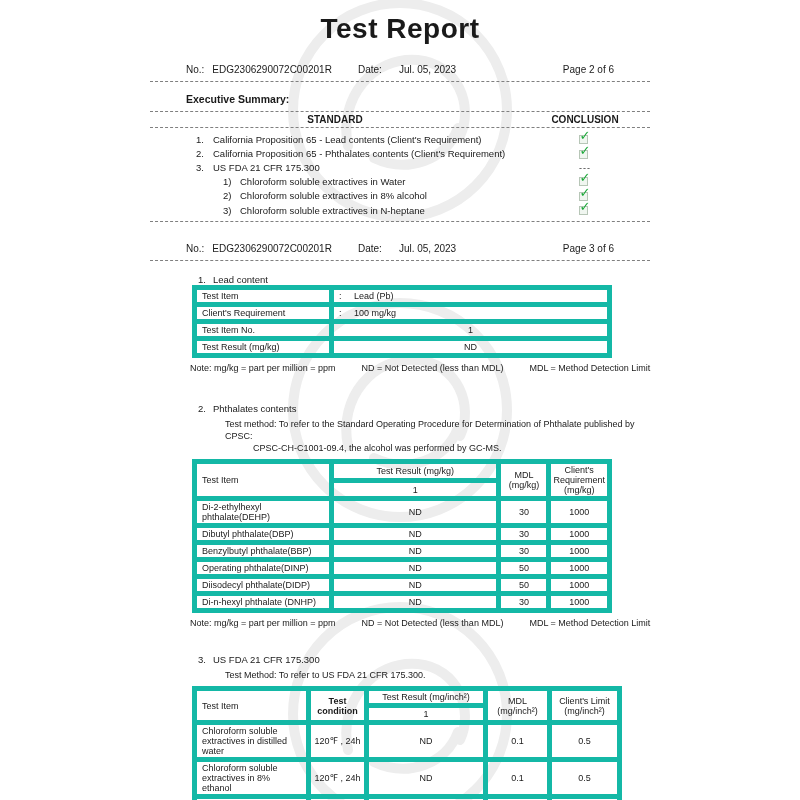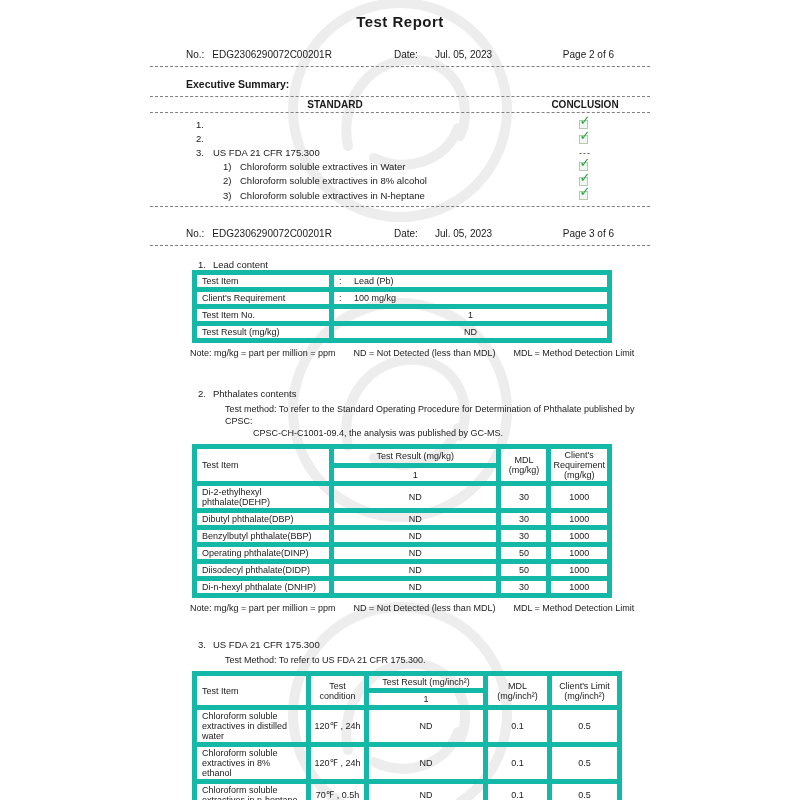--- a/index.html
+++ b/index.html
@@ -11,26 +11,26 @@
   }
 
   
   .watermark-layer { position: absolute; inset: 0; z-index: 0; pointer-events: none; }
   .wm { position: absolute; left: 278px; width: 244px; height: 244px; }
   .wm1 { top: -12px; } .wm2 { top: 288px; } .wm3 { top: 592px; }
 
   .content { position: relative; z-index: 1; }
 
   
-  .doc-title { padding-top: 13px; text-align: center; font-size: 15px; font-weight: bold; letter-spacing: .5px; }
+  .doc-title { padding-top: 13px; text-align: center; font-size: 28px; font-weight: bold; letter-spacing: .5px; }
   .rule-block { margin: 0 150px; }
   .hdr1 { margin-top: 16px; }
   .hdr2 { margin-top: 18px; }
   .hdr-row { display: flex; align-items: baseline; font-size: 10px; padding: 3px 36px 6px 36px; border-bottom: 1px dashed #808080; }
-  .hdr-no { width: 208px; }
+  .hdr-no { width: 172px; }
   .hdr-no-val { margin-left: 8px; }
   .hdr-date { flex: 1; }
   .hdr-date-val { margin-left: 17px; }
 
   
   .exec-heading { font-size: 10.5px; font-weight: bold; margin: 11px 0 6px 186px; }
   .exec-header-row { display: flex; border-top: 1px dashed #808080; border-bottom: 1px dashed #808080; padding: 2px 0; font-size: 10px; font-weight: bold; }
   .exec-std-col { flex: 1; text-align: center; }
   .exec-conc-col { width: 130px; text-align: center; }
   #exec-rows { padding: 4px 0 2px 0; }
@@ -66,29 +66,29 @@
 
   .phth-tbl { width: 420px; }
   .phth-tbl .th-item { width: 137px; }
   .phth-tbl .th-result { text-align: center; }
   .phth-tbl .th-mdl { width: 50px; text-align: center; padding: 1px 2px; }
   .phth-tbl .th-client { width: 58px; text-align: center; padding: 1px 2px; }
   .phth-tbl .th-sub { text-align: center; height: 13px; }
 
   .fda-tbl { width: 430px; }
   .fda-tbl .f-item { width: 114px; }
-  .fda-tbl .f-cond { width: 58px; text-align: center; padding: 1px 2px; }
+  .fda-tbl .f-cond { width: 58px; text-align: center; padding: 1px 2px; font-weight: bold; }
   .fda-tbl .f-result { text-align: center; }
   .fda-tbl .f-mdl { width: 64px; text-align: center; padding: 1px 2px; }
   .fda-tbl .f-client { width: 70px; text-align: center; padding: 1px 2px; }
   .fda-tbl td.cond { white-space: nowrap; text-align: center; padding: 1px 2px; }
   .fda-tbl td.ctr { padding: 1px 2px; }
 
   .note { font-size: 9px; margin: 5px 0 0 190px; }
-  .note-part + .note-part { margin-left: 18px; }
+  .note-part + .note-part { margin-left: 26px; }
 </style>
 </head>
 <body>
 
 <div class="watermark-layer">
   <div class="wm wm1">
     <svg viewBox="0 0 244 244" xmlns="http://www.w3.org/2000/svg">
       <circle cx="122" cy="122" r="107" fill="none" stroke="#ededed" stroke-width="10"></circle>
       <path d="M70 158 C 60 110 95 68 140 72 C 180 76 196 118 182 148" fill="none" stroke="#ededed" stroke-width="10" stroke-linecap="round"></path>
       <path d="M96 170 C 130 186 168 172 180 140" fill="none" stroke="#ededed" stroke-width="10" stroke-linecap="round"></path>
@@ -129,26 +129,28 @@
   <div class="exec-heading">Executive Summary:</div>
   <div class="rule-block">
     <div class="exec-header-row">
       <span class="exec-std-col">STANDARD</span>
       <span class="exec-conc-col">CONCLUSION</span>
     </div>
     <div id="exec-rows">
         <div class="exec-row">
           <span class="exec-left">
             <span class="exec-num">1.</span>
+            <span class="exec-text">California Proposition 65 - Lead contents (Client's Requirement)</span>
           </span>
           <span class="exec-conc"><span class="check"><span class="check-box"></span><span class="check-mark">✓</span></span></span>
         </div>
         <div class="exec-row">
           <span class="exec-left">
             <span class="exec-num">2.</span>
+            <span class="exec-text">California Proposition 65 - Phthalates contents (Client's Requirement)</span>
           </span>
           <span class="exec-conc"><span class="check"><span class="check-box"></span><span class="check-mark">✓</span></span></span>
         </div>
         <div class="exec-row">
           <span class="exec-left">
             <span class="exec-num">3.</span>
             <span class="exec-text">US FDA 21 CFR 175.300</span>
           </span>
           <span class="exec-conc"><span class="dash">---</span></span>
         </div>
@@ -215,21 +217,21 @@
       </tbody>
   </table>
   <div class="note" id="lead-note"><span class="note-part">Note: mg/kg = part per million = ppm</span><span class="note-part">ND = Not Detected (less than MDL)</span><span class="note-part">MDL = Method Detection Limit</span></div>
 
   <div class="sec-title sec2">
     <span class="sec-num">2.</span>
     <span>Phthalates contents</span>
   </div>
   <div class="method">
     <div>Test method: To refer to the Standard Operating Procedure for Determination of Phthalate published by CPSC:</div>
-    <div class="method-line2">CPSC-CH-C1001-09.4, the analysis was published by GC-MS.</div>
+    <div class="method-line2">CPSC-CH-C1001-09.4, the alcohol was performed by GC-MS.</div>
   </div>
   <table class="tbl phth-tbl">
     <thead>
       <tr>
         <th class="th-item" rowspan="2">Test Item</th>
         <th class="th-result">Test Result (mg/kg)</th>
         <th class="th-mdl" rowspan="2">MDL (mg/kg)</th>
         <th class="th-client" rowspan="2">Client's Requirement (mg/kg)</th>
       </tr>
       <tr>

